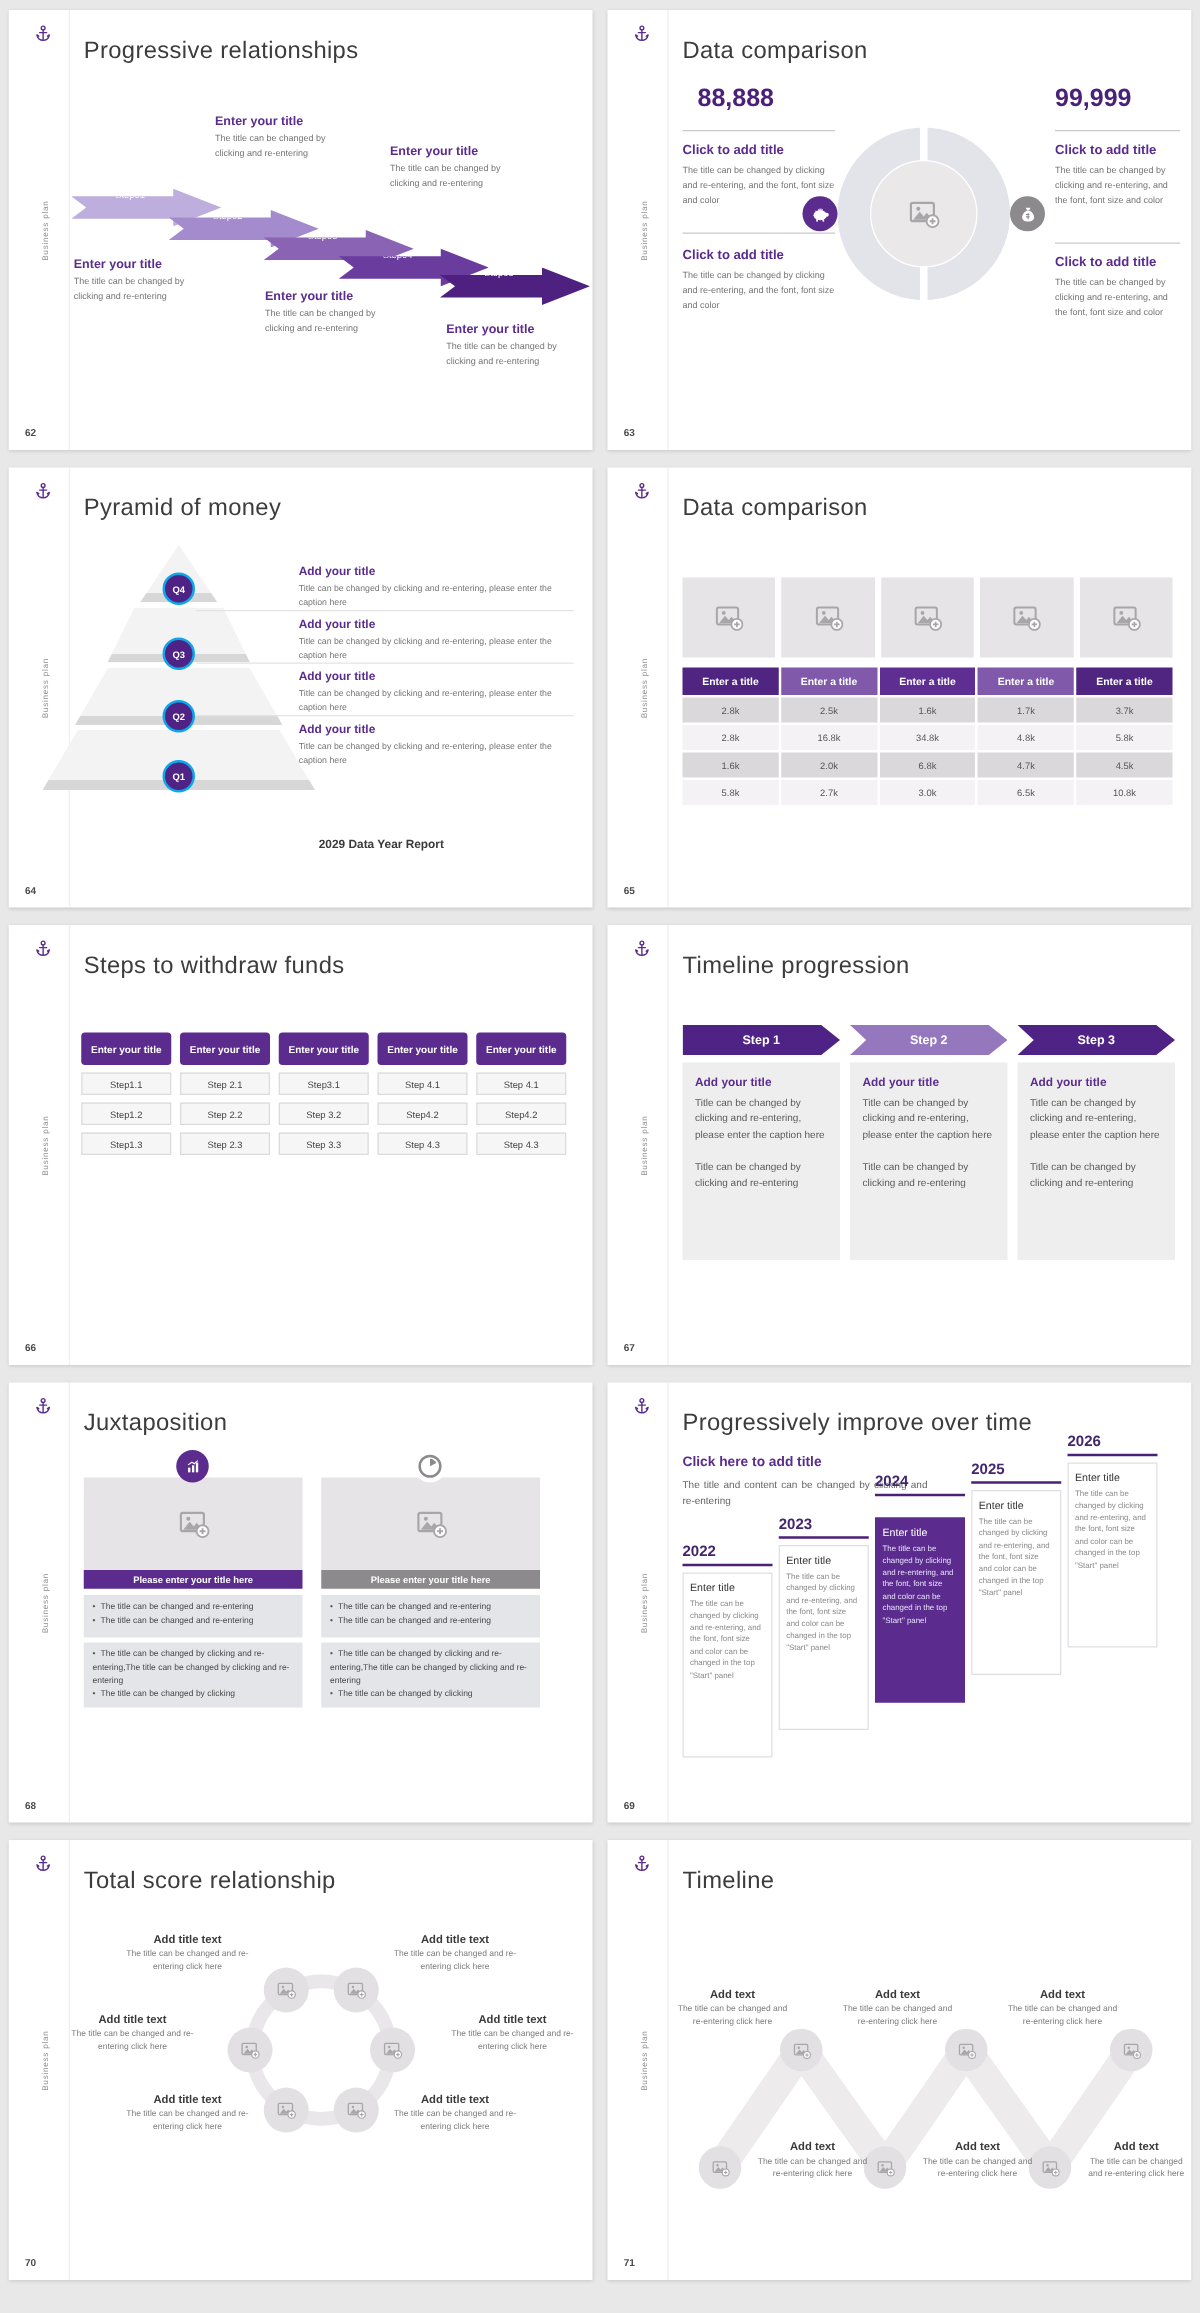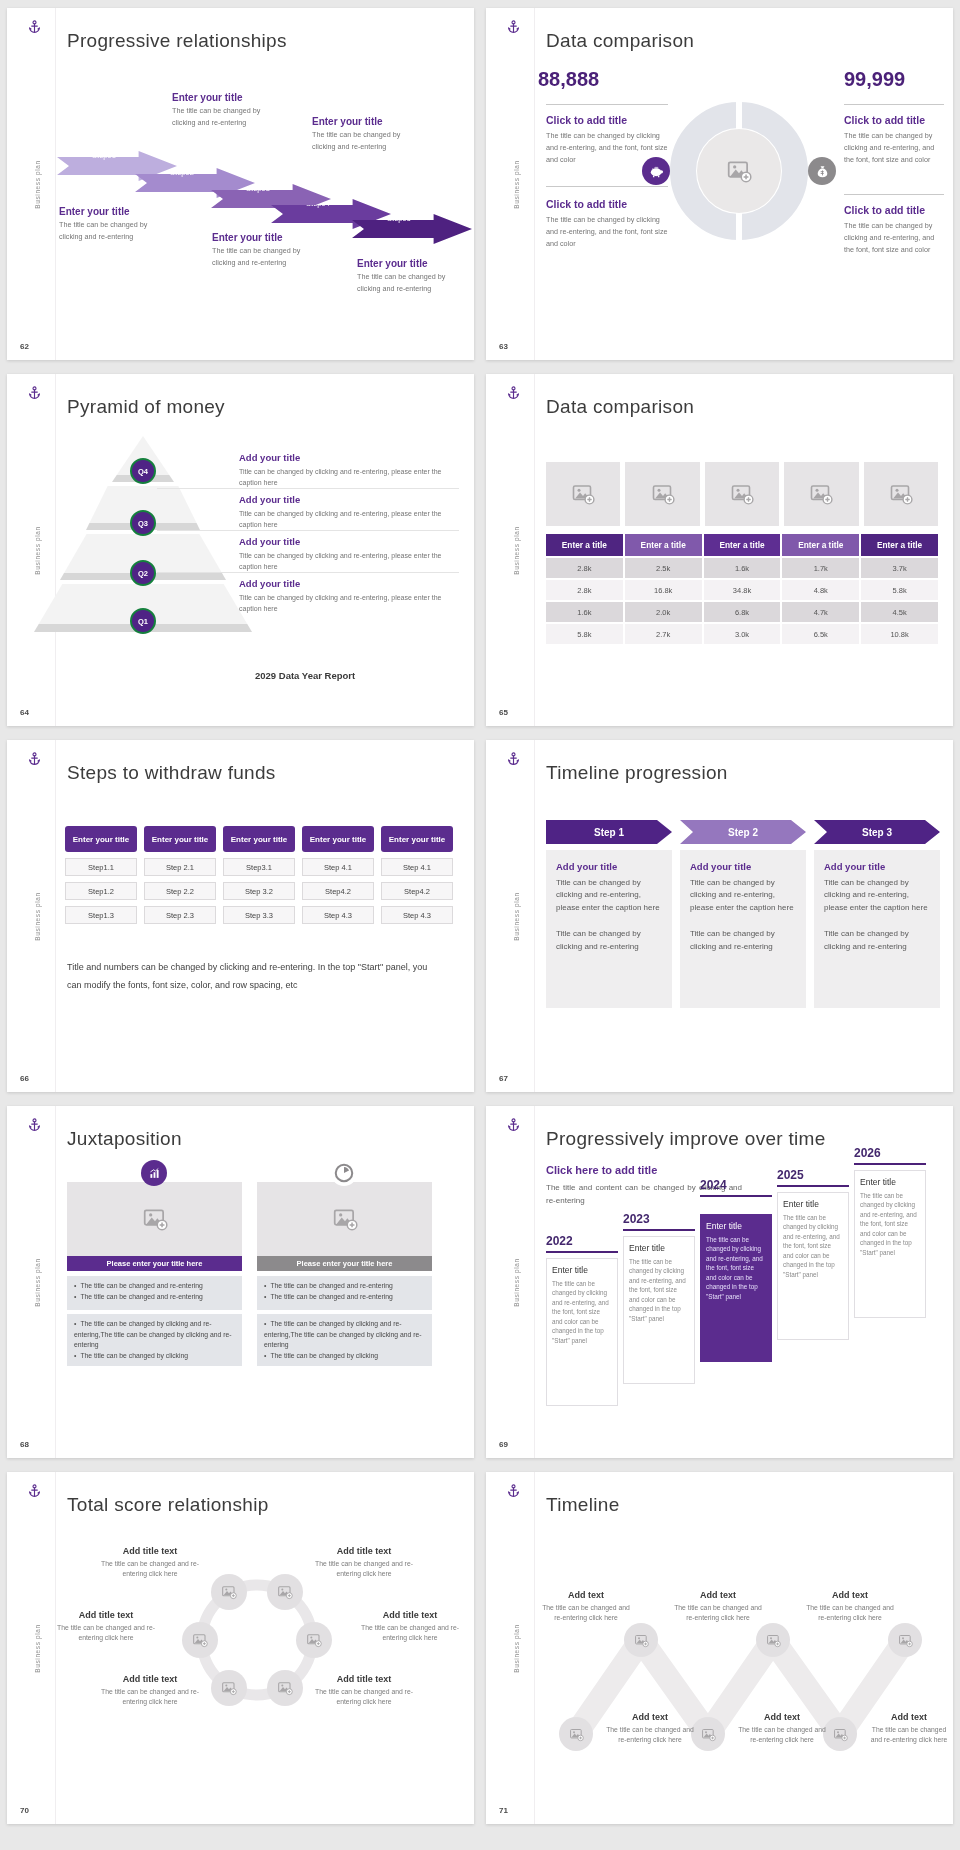--- a/index.html
+++ b/index.html
@@ -23,21 +23,21 @@
 .blk62 .c{font-size:7.2px;margin-top:2px}
 
 .big63{font-size:20px;font-weight:bold;color:#4b2178}
 .hr63{height:1px;background:#c9c9c9}
 .it63 .h{font-size:10.5px}
 .it63 .c{font-size:7.2px;margin-top:4px}
 .ring63{position:absolute;left:183px;top:93px;width:140px;height:140px}
 .badge63{position:absolute;width:28px;height:28px;border-radius:50%;display:flex;align-items:center;justify-content:center;color:#fff}
 
 .tier{position:absolute;background:linear-gradient(180deg,#f3f3f3 0 84%,#d7d7d7 84%)}
-.qcirc{position:absolute;width:26px;height:26px;border-radius:50%;background:#4f2385;border:2px solid #15803d;color:#fff;font-size:7.5px;font-weight:bold;display:flex;align-items:center;justify-content:center}
+.qcirc{position:absolute;width:26px;height:26px;border-radius:50%;background:#4f2385;border:2px solid #0ea5e9;color:#fff;font-size:7.5px;font-weight:bold;display:flex;align-items:center;justify-content:center}
 .it64{position:absolute;left:232px;width:220px}
 .it64 .h{font-size:9.5px}
 .it64 .c{font-size:7px;margin-top:3px;line-height:1.6}
 .sep64{position:absolute;left:150px;width:302px;height:1px;background:#e4e4e4}
 .foot64{position:absolute;left:248px;top:296px;font-size:9.5px;font-weight:bold;color:#3a3a3a}
 
 .imgs65{position:absolute;left:60px;top:88px;width:392px;display:grid;grid-template-columns:repeat(5,1fr);gap:5px}
 .imgbox{background:#e6e4e6;display:flex;align-items:center;justify-content:center}
 .imgs65 .imgbox{height:64px}
 .t65{position:absolute;left:60px;top:160px;width:392px}
@@ -181,21 +181,21 @@
   <div class="slide">
     <svg class="logo" viewBox="0 0 24 24">
         <use href="#sym-logo"></use>
       </svg>
     <div class="brand">
         <span>Business plan</span>
       </div>
     <div class="railline"></div>
     <div class="stitle">Data comparison</div>
 
-    <div class="abs big63" style="left:52px;top:60px">88,888</div>
+    <div class="abs big63" style="left:72px;top:60px">88,888</div>
     <div class="abs hr63" style="left:60px;top:96px;width:122px"></div>
     <div class="abs it63" style="left:60px;top:106px;width:122px">
       <div class="h ph">Click to add title</div>
       <div class="c cap">The title can be changed by clicking and re-entering, and the font, font size and color</div>
     </div>
     <div class="abs hr63" style="left:60px;top:178px;width:122px"></div>
     <div class="abs it63" style="left:60px;top:190px;width:122px">
       <div class="h ph">Click to add title</div>
       <div class="c cap">The title can be changed by clicking and re-entering, and the font, font size and color</div>
     </div>
@@ -390,21 +390,20 @@
       <div class="cell">Step4.2</div>
       <div class="cell">Step 4.3</div>
     </div>
     <div class="col66" style="left:374px;top:86px">
       <div class="hbox">Enter your title</div>
       <div class="cell">Step 4.1</div>
       <div class="cell">Step4.2</div>
       <div class="cell">Step 4.3</div>
     </div>
 
-    <div class="note66">Title and numbers can be changed by clicking and re-entering. In the top "Start" panel, you can modify the fonts, font size, color, and row spacing, etc</div>
     <div class="num">66</div>
   </div>
 
   <div class="slide">
     <svg class="logo" viewBox="0 0 24 24">
         <use href="#sym-logo"></use>
       </svg>
     <div class="brand">
         <span>Business plan</span>
       </div>

